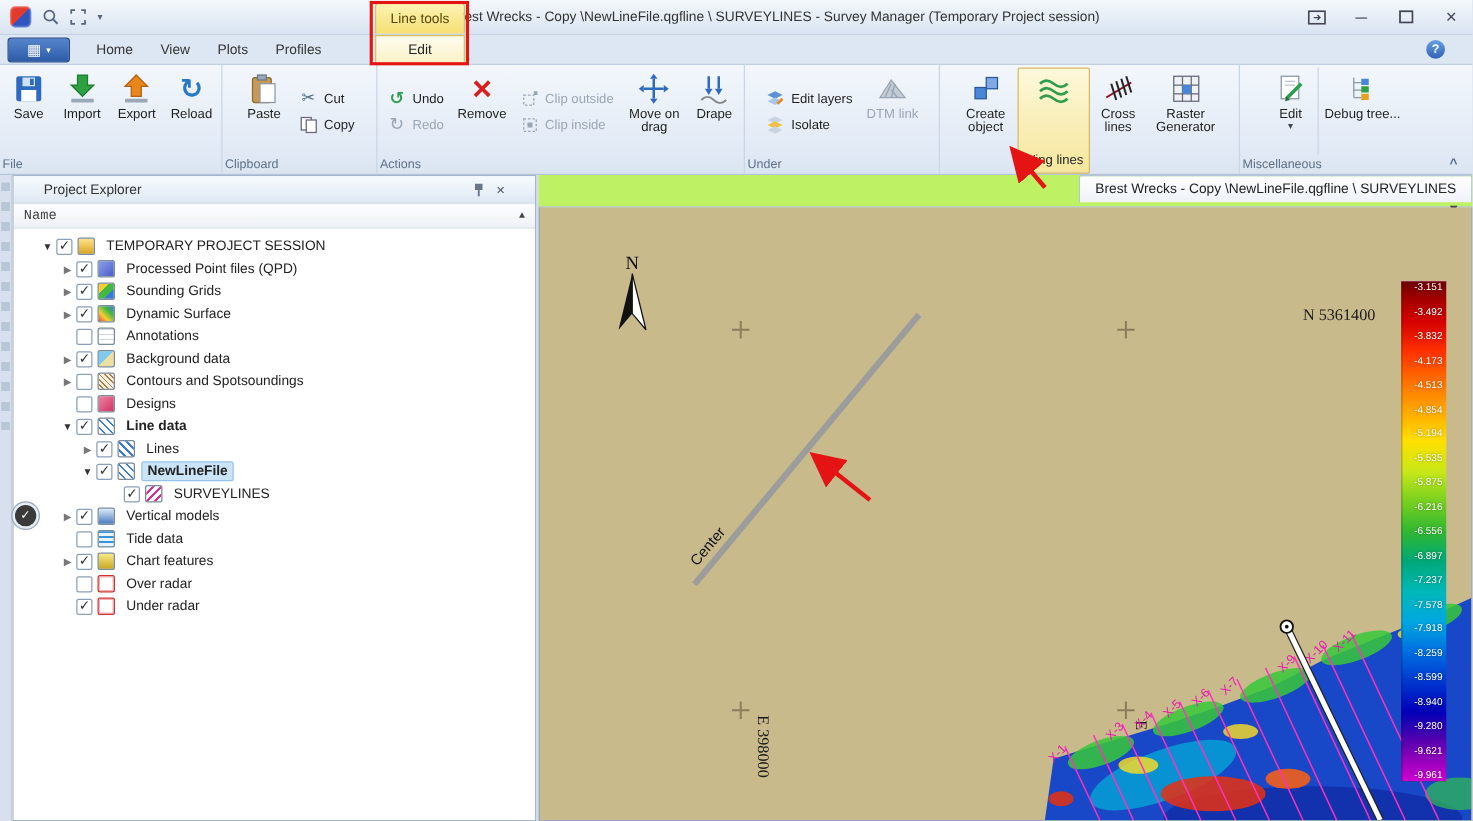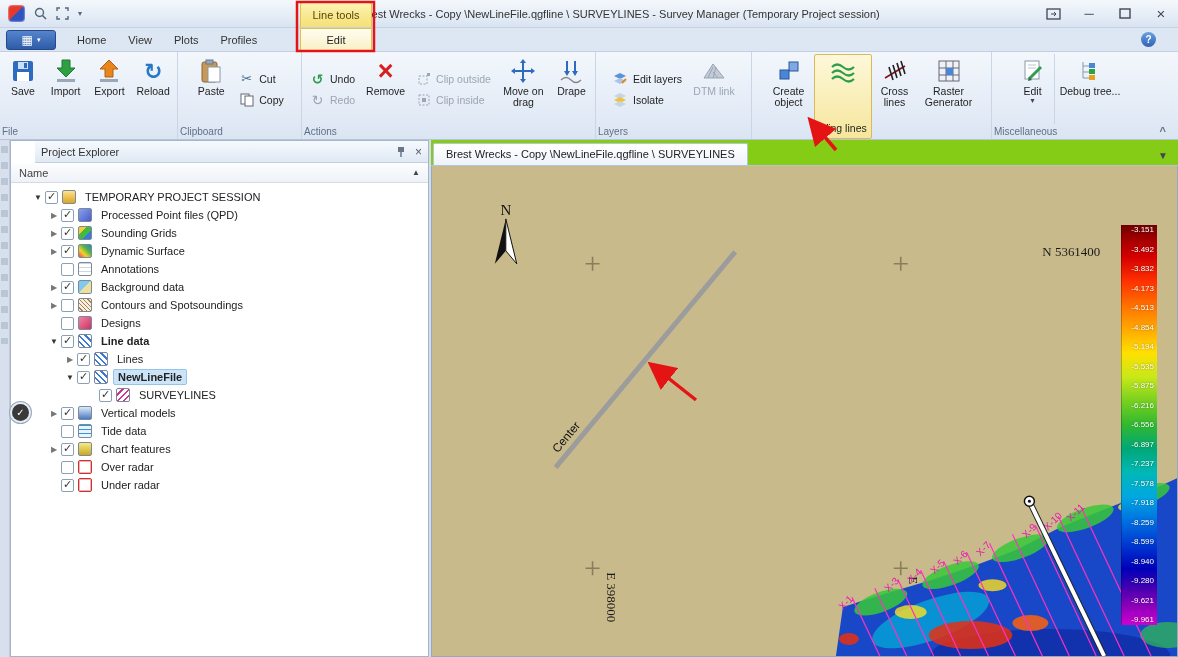--- a/index.html
+++ b/index.html
@@ -39,24 +39,24 @@
   .glyph { font-family:"DejaVu Sans",sans-serif; }
   .collapse-ch { position:absolute; right:12px; bottom:2px; color:#5e7088; font-weight:bold; font-size:11px; }
   .ddarrow { font-size:8px; color:#445; line-height:6px; }
 
   
   .main { position:absolute; top:140px; left:0; right:0; bottom:0; display:flex; background:#d3dce9; }
   .dockstrip { width:10px; background:#d7e0ec; border-right:1px solid #bfcbd9; }
   .dockticks { margin:6px 1px 0; height:198px; background:repeating-linear-gradient(180deg,#b9c6d6 0 7px,#d7e0ec 7px 16px); }
 
   .explorer { width:419px; background:#fff; border:1px solid #a6b6ca; display:flex; flex-direction:column; }
-  .exp-header { height:22px; background:linear-gradient(#f6fafd,#dfe9f4); border-bottom:1px solid #c2cfe0; display:flex; align-items:center; padding:0 6px; color:#333;margin-left:24px; }
+  .exp-header { height:22px; background:linear-gradient(#f6fafd,#dfe9f4); border-bottom:1px solid #c2cfe0; display:flex; align-items:center; padding:0 24px; color:#333; }
   .exp-header .sp { flex:1; }
   .hicon { color:#556; margin-left:8px; display:inline-flex; }
-  .colhead { height:20px; background:linear-gradient(#fdfdfe,#eef2f7); border-bottom:1px solid #d4dbe4; display:flex; align-items:center; padding:0 8px; color:#444; }
+  .colhead { height:20px; background:linear-gradient(#fdfdfe,#eef2f7); border-bottom:1px solid #d4dbe4; display:flex; align-items:center; padding:0 8px; color:#444;font-family:Liberation Mono, monospace; }
   .colhead .sp { flex:1; }
   .sortarrow { font-size:8px; color:#444; }
   .tree { flex:1; padding-top:5px; position:relative; overflow:hidden; background:#fff; }
   .trow { height:18px; display:flex; align-items:center; }
   .l0 { padding-left:20px; } .l1 { padding-left:36px; } .l2 { padding-left:52px; } .l3 { padding-left:74px; }
   .exp { width:14px; font-size:8px; color:#777; text-align:center; flex:none; }
   .exp.open { color:#333; }
   .cb { width:13px; height:13px; border:1px solid #8aa0b8; background:#fff; margin-right:4px; flex:none; position:relative; border-radius:2px; }
   .cb.on::after { content:"✓"; position:absolute; left:1px; top:-2px; font-size:11px; color:#333; }
   .ic { width:14px; height:14px; border:1px solid #7a8a9a; border-radius:2px; margin-right:5px; flex:none; }
@@ -77,21 +77,21 @@
   .ic-vert { background:linear-gradient(#dcebf8,#4a7ac2); }
   .ic-raster { background:linear-gradient(135deg,#84da84,#219821); }
   .ic-tide { background:#e8f4fc; background-image:repeating-linear-gradient(0deg,rgba(0,0,0,0) 0 3px,#3a92d8 3px 4px); }
   .ic-chart { background:linear-gradient(#f8ea86,#c8a822); }
   .ic-radar { background:#fff; border-color:#d03030; box-shadow:inset 0 0 0 1px #f0b0b0; }
 
   .indicator { position:absolute; left:12px; top:264px; width:17px; height:17px; border-radius:50%; background:#3a3a3a; box-shadow:0 0 0 2px #e7edf5,0 0 0 3px #9aa8ba; color:#fff; font-size:10px; text-align:center; line-height:17px; z-index:20; }
 
   
   .mappanel { flex:1; display:flex; flex-direction:column; margin-left:2px; min-width:0; }
-  .maptabs { height:26px; background:#84cc16; border-bottom:1px solid #b6c4d8; display:flex; align-items:flex-end; padding-left:2px; }
+  .maptabs { height:26px; background:#bef264; border-bottom:1px solid #b6c4d8; display:flex; align-items:flex-end; padding-left:2px;flex-direction:column; }
   .maptab { background:linear-gradient(#ffffff,#eef3f9); border:1px solid #b6c4d8; border-bottom:none; border-radius:2px 2px 0 0; padding:4px 12px 5px; color:#222; white-space:nowrap; }
   .maptab-ch { margin-left:auto; padding:0 10px 4px; color:#445; font-size:10px; }
   .canvas { flex:1; position:relative; background:#c9ba8c; overflow:hidden; border:1px solid #98a8c0; border-top:none; }
   .mapsvg { position:absolute; inset:0; width:100%; height:100%; }
 
   .colorbar { position:absolute; left:689px; top:59px; width:36px; height:400px; z-index:5; display:flex; flex-direction:column; justify-content:space-between; padding:1px 0;
     background:linear-gradient(180deg,#6e0000 0%,#a80000 4%,#d40000 8%,#ff3000 14%,#ff7000 20%,#ffa800 26%,#ffe000 32%,#c8e818 38%,#78d020 44%,#30b830 50%,#00a878 56%,#00b8b8 62%,#00a8e0 68%,#0070e0 74%,#0038d0 80%,#0000b8 86%,#4800b0 91%,#8800b8 95%,#d000d0 100%);
     border-left:1px solid rgba(0,0,0,.25); }
   .cblabel { font-size:8px; line-height:1; color:#fff; text-align:right; padding-right:3px; text-shadow:0 0 2px rgba(0,0,0,.45); }
 
@@ -320,21 +320,21 @@
       <div class="bbtn disabled" style="width:52px">
         <span class="bicon">
             <svg width="26" height="26">
               <polygon points="3,20 12,6 23,20" fill="#c3ccd6" stroke="#97a4b2"></polygon>
               <path d="M7 20 L12 9 M12 20 L15 9 M17 20 L12 14" stroke="#97a4b2" fill="none"></path>
             </svg>
           </span>
         <span class="lbl">DTM link</span>
       </div>
     </div>
-    <div class="glabel">Layers</div>
+    <div class="glabel">Under</div>
   </div>
 
   <div class="rgroup" style="width:240px">
     <div class="gbody">
       <div class="bbtn" style="width:50px">
         <span class="bicon">
             <svg width="26" height="26">
               <rect x="13" y="4" width="9" height="9" fill="#7fa8e4" stroke="#2a5698"></rect>
               <rect x="4" y="12" width="9" height="9" fill="#4a86d8" stroke="#2a5698"></rect>
             </svg>

